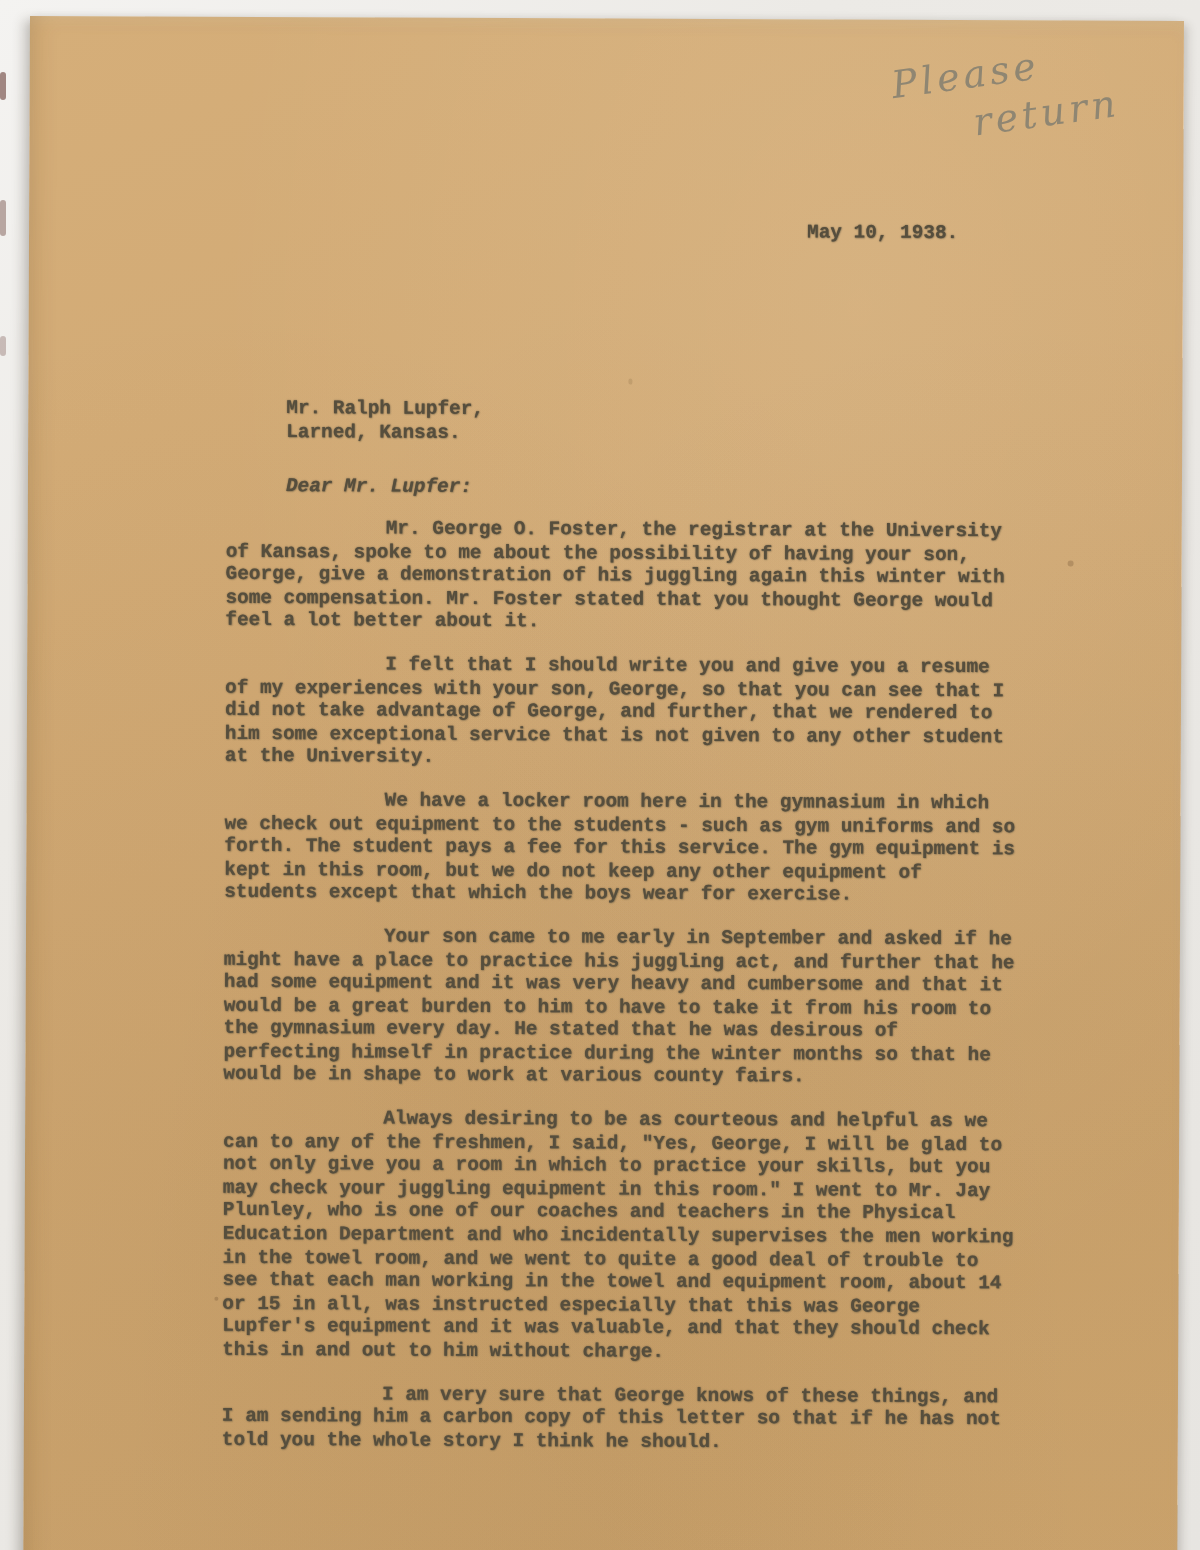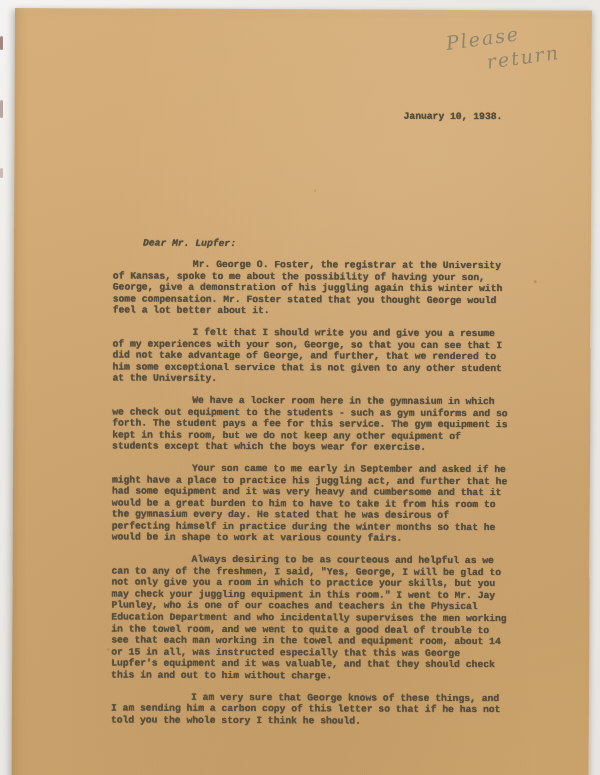--- a/index.html
+++ b/index.html
@@ -68,22 +68,26 @@
   <div class="paper">
     <span class="speck s1"></span>
     <span class="speck s2"></span>
     <span class="speck s3"></span>
 
     <div class="handwriting">
       <span class="line1">Please</span>
       <span class="line2">return</span>
     </div>
 
-    <div class="typed date">January 10, 1938.</div>
+    <div class="typed date">May 10, 1938.</div>
 
+    <div class="typed address">
+      <div>Mr. Ralph Lupfer,</div>
+      <div>Larned, Kansas.</div>
+    </div>
 
     <div class="typed salutation">Dear Mr. Lupfer:</div>
 
     <div class="typed body-block">
       <p>Mr. George O. Foster, the registrar at the University of Kansas, spoke to me about the possibility of having your son, George, give a demonstration of his juggling again this winter with some compensation. Mr. Foster stated that you thought George would feel a lot better about it.</p>
       <p>I felt that I should write you and give you a resume of my experiences with your son, George, so that you can see that I did not take advantage of George, and further, that we rendered to him some exceptional service that is not given to any other student at the University.</p>
       <p>We have a locker room here in the gymnasium in which we check out equipment to the students - such as gym uniforms and so forth. The student pays a fee for this service. The gym equipment is kept in this room, but we do not keep any other equipment of students except that which the boys wear for exercise.</p>
       <p>Your son came to me early in September and asked if he might have a place to practice his juggling act, and further that he had some equipment and it was very heavy and cumbersome and that it would be a great burden to him to have to take it from his room to the gymnasium every day. He stated that he was desirous of perfecting himself in practice during the winter months so that he would be in shape to work at various county fairs.</p>
       <p>Always desiring to be as courteous and helpful as we can to any of the freshmen, I said, "Yes, George, I will be glad to not only give you a room in which to practice your skills, but you may check your juggling equipment in this room." I went to Mr. Jay Plunley, who is one of our coaches and teachers in the Physical Education Department and who incidentally supervises the men working in the towel room, and we went to quite a good deal of trouble to see that each man working in the towel and equipment room, about 14 or 15 in all, was instructed especially that this was George Lupfer's equipment and it was valuable, and that they should check this in and out to him without charge.</p>
       <p>I am very sure that George knows of these things, and I am sending him a carbon copy of this letter so that if he has not told you the whole story I think he should.</p>

